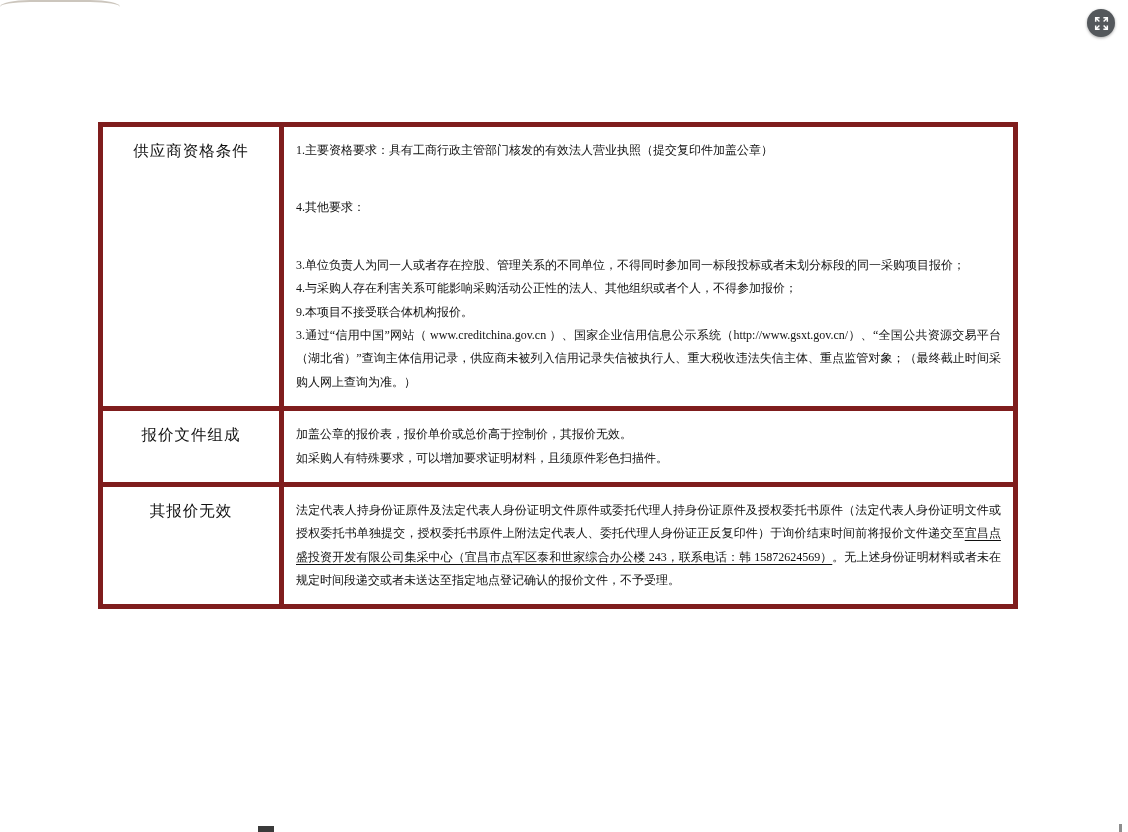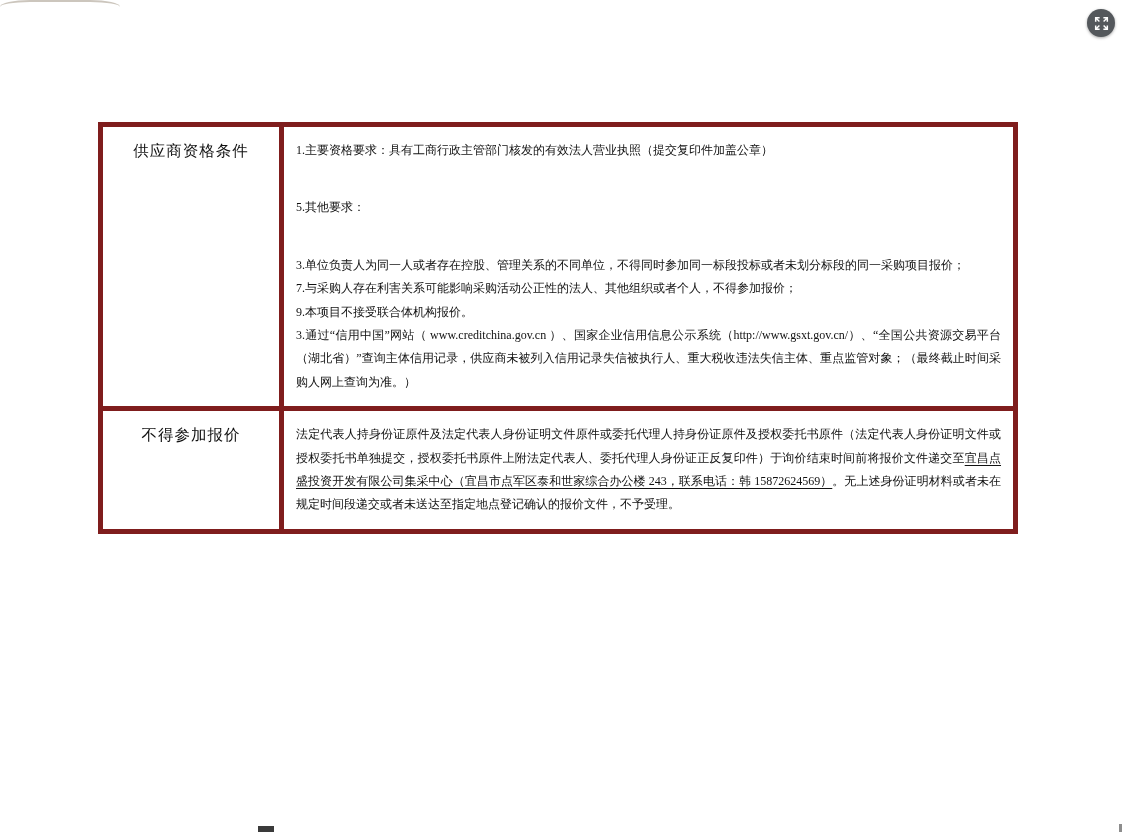--- a/index.html
+++ b/index.html
@@ -112,30 +112,37 @@
   </svg>
 </div>
 
 <table id="doc-table">
   <tbody>
     <tr>
       <td class="label-cell">供应商资格条件</td>
       <td class="body-cell">
         <p>1.主要资格要求：具有工商行政主管部门核发的有效法人营业执照（提交复印件加盖公章）</p>
         <div class="gap-lg"></div>
-        <p>5.其他要求：</p>
+        <p>4.其他要求：</p>
         <div class="gap-lg"></div>
         <p>3.单位负责人为同一人或者存在控股、管理关系的不同单位，不得同时参加同一标段投标或者未划分标段的同一采购项目报价；</p>
-        <p>7.与采购人存在利害关系可能影响采购活动公正性的法人、其他组织或者个人，不得参加报价；</p>
+        <p>4.与采购人存在利害关系可能影响采购活动公正性的法人、其他组织或者个人，不得参加报价；</p>
         <p>9.本项目不接受联合体机构报价。</p>
         <p>3.通过“信用中国”网站（ www.creditchina.gov.cn ）、国家企业信用信息公示系统（http://www.gsxt.gov.cn/）、“全国公共资源交易平台（湖北省）”查询主体信用记录，供应商未被列入信用记录失信被执行人、重大税收违法失信主体、重点监管对象；（最终截止时间采购人网上查询为准。）</p>
       </td>
     </tr>
     <tr>
-      <td class="label-cell">不得参加报价</td>
+      <td class="label-cell">报价文件组成</td>
+      <td class="body-cell">
+        <p>加盖公章的报价表，报价单价或总价高于控制价，其报价无效。</p>
+        <p>如采购人有特殊要求，可以增加要求证明材料，且须原件彩色扫描件。</p>
+      </td>
+    </tr>
+    <tr>
+      <td class="label-cell">其报价无效</td>
       <td class="body-cell">
         <p><span>法定代表人持身份证原件及法定代表人身份证明文件原件或委托代理人持身份证原件及授权委托书原件（法定代表人身份证明文件或授权委托书单独提交，授权委托书原件上附法定代表人、委托代理人身份证正反复印件）于询价结束时间前将报价文件递交至</span><span class="underline-text">宜昌点盛投资开发有限公司集采中心（宜昌市点军区泰和世家综合办公楼 243，联系电话：韩 15872624569）</span><span>。无上述身份证明材料或者未在规定时间段递交或者未送达至指定地点登记确认的报价文件，不予受理。</span></p>
       </td>
     </tr>
   </tbody>
 </table>
 
 <div class="artifact" id="artifact-left"></div>
 <div id="artifact-curve"></div>
 <div class="artifact" id="artifact-right"></div>

